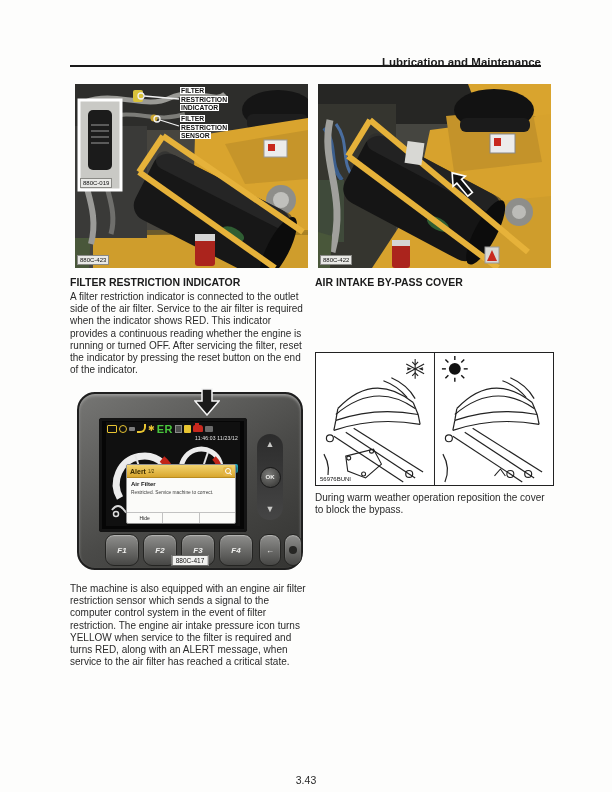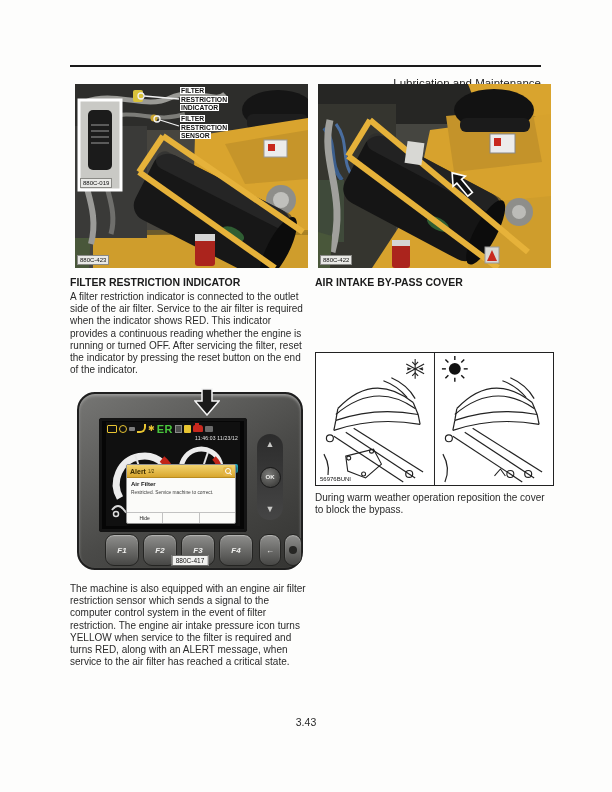--- a/index.html
+++ b/index.html
@@ -1,21 +1,21 @@
 <!DOCTYPE html>
 <html><head>
 <meta charset="utf-8">
 <style>
   html,body{margin:0;padding:0;background:#888;}
   #page{position:relative;width:612px;height:792px;background:#fdfdfc;margin:0 auto;
         font-family:"Liberation Sans",sans-serif;color:#222;overflow:hidden;}
 
   
   .hdr-left{position:absolute;left:70px;top:50px;font-size:11.5px;font-weight:bold;color:#1c1c1c;}
-  .hdr-right{position:absolute;right:71px;top:56px;font-size:11.5px;font-weight:normal;color:#1c1c1c;margin-top:21px;}
+  .hdr-right{position:absolute;right:71px;top:56px;font-size:11.5px;font-weight:bold;color:#1c1c1c;}
   .hdr-rule{position:absolute;left:70px;top:65px;width:471px;height:2px;background:#1a1a1a;}
 
   
   .photo{position:absolute;width:233px;height:184px;background:#444;}
   #photo1{left:75px;top:84px;}
   #photo2{left:318px;top:84px;}
   .photo svg{position:absolute;inset:0;}
   .photo-tag{position:absolute;background:#e9e9e6;border:1px solid #8a8a86;color:#111;
              font-size:6px;line-height:8px;padding:0 2px;white-space:nowrap;}
   .callout{position:absolute;width:62px;font-size:6.8px;line-height:8.6px;font-weight:bold;color:#111;}
@@ -73,21 +73,21 @@
           border:1px solid #181818;color:#f2f2f0;font-size:6px;font-weight:bold;display:flex;align-items:center;justify-content:center;}
   .fk-row{position:absolute;left:0;top:140px;width:226px;height:20px;}
   .fk{position:absolute;height:32px;border-radius:9px;background:linear-gradient(#8f8f8d,#474745);
       border:1px solid #242422;box-sizing:border-box;color:#f0f0ee;font-size:8px;font-style:italic;font-weight:bold;
       display:flex;align-items:center;justify-content:center;box-shadow:inset 0 1px 1px #b5b5b3;}
   .mon-tag{position:absolute;left:50%;bottom:2px;transform:translateX(-50%);background:#f2f2f0;border:1px solid #6a6a68;
            color:#111;font-size:6.5px;line-height:9px;padding:0 3px;white-space:nowrap;}
   .menu-disc{width:8px;height:8px;border-radius:50%;background:#262624;}
   #mon-arrow{position:absolute;left:117px;top:-4px;}
 
-  .footer-num{position:absolute;left:0;right:0;top:716px;text-align:center;font-size:10.5px;color:#2a2a2a;}
+  .footer-num{position:absolute;left:0;right:0;top:774px;text-align:center;font-size:10.5px;color:#2a2a2a;}
 </style>
 </head>
 <body>
 
 <div id="page">
 
   <div class="hdr-right">Lubrication and Maintenance</div>
   <div class="hdr-rule"></div>
 
   <div class="photo" id="photo1">

